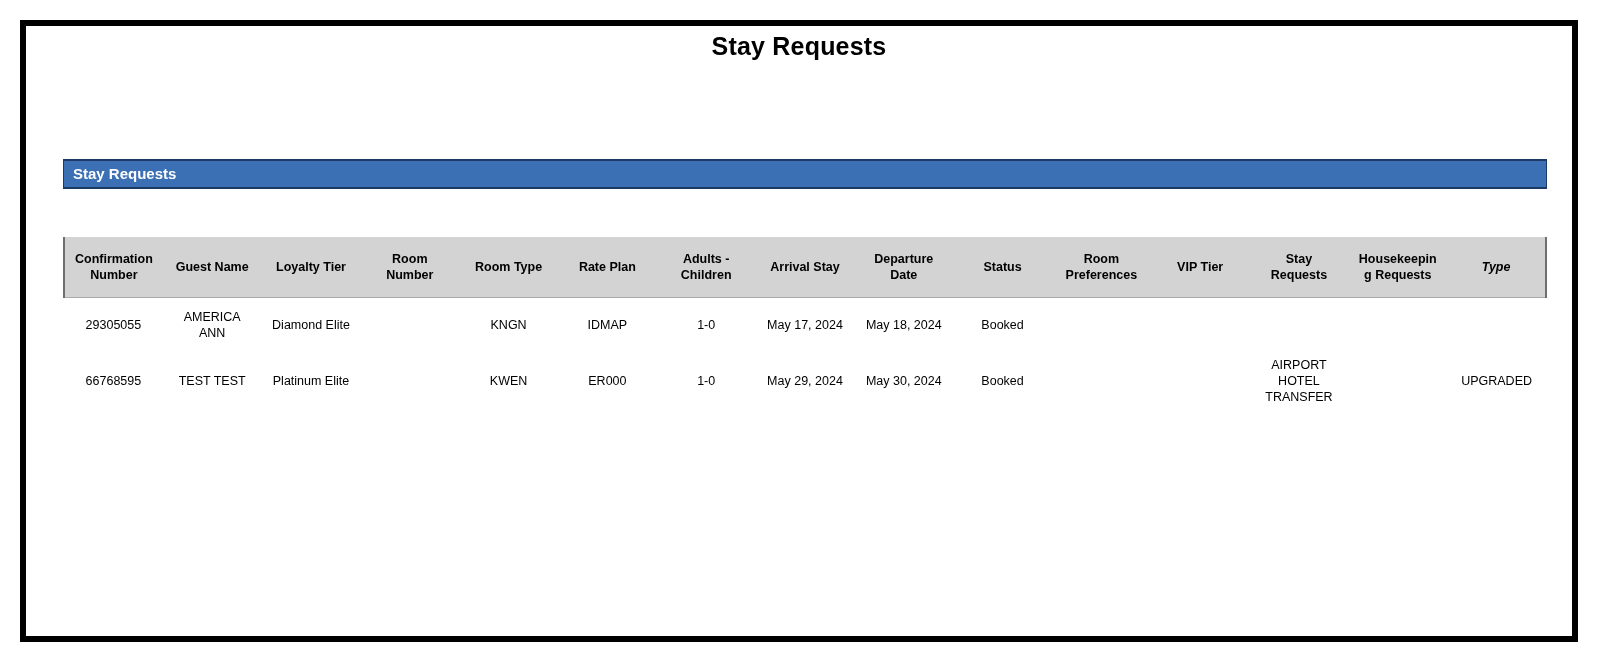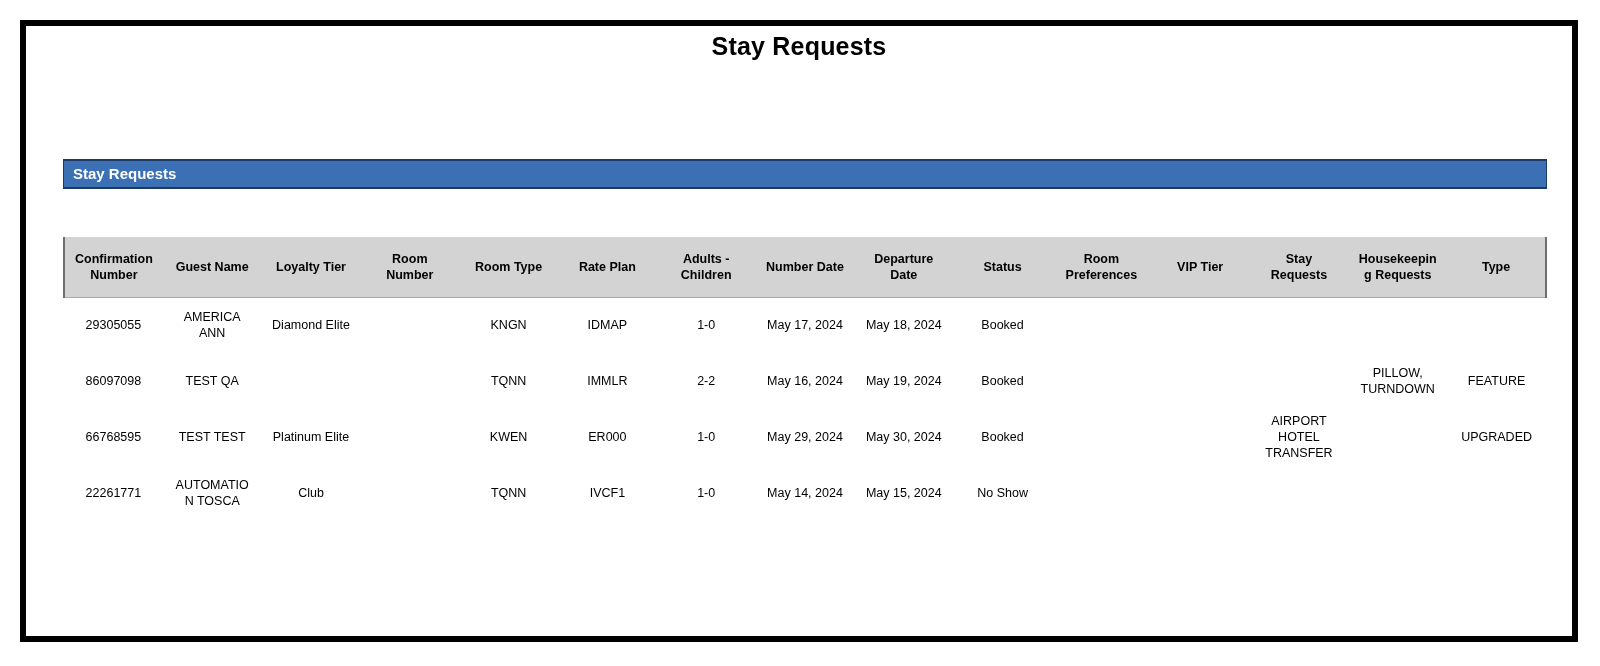--- a/index.html
+++ b/index.html
@@ -57,21 +57,21 @@
     overflow-wrap: anywhere;
     line-height: 1.3;
   }
   table.report thead th {
     background: var(--header-gray, #D3D3D3);
     font-weight: bold;
     height: 60px;
     border-bottom: 1px solid #ABABAB;
   }
   table.report thead th:first-child { border-left: 2px solid #6e6e6e; }
-  table.report thead th:last-child  { border-right: 2px solid #6e6e6e; }
+  table.report thead th:last-child  { border-right: 2px solid #6e6e6e; font-style: italic; }
   table.report tbody td {
     background: #ffffff;
     height: 56px;
   }
 </style>
 </head>
 <body>
 
 <div class="page-frame">
   <h1 class="page-title">Stay Requests</h1>
@@ -82,21 +82,21 @@
     <table class="report">
       <thead>
         <tr>
             <th>Confirmation Number</th>
             <th>Guest Name</th>
             <th>Loyalty Tier</th>
             <th>Room Number</th>
             <th>Room Type</th>
             <th>Rate Plan</th>
             <th>Adults - Children</th>
-            <th>Number Date</th>
+            <th>Arrival Stay</th>
             <th>Departure Date</th>
             <th>Status</th>
             <th>Room Preferences</th>
             <th>VIP Tier</th>
             <th>Stay Requests</th>
             <th>Housekeeping Requests</th>
             <th>Type</th>
           </tr>
       </thead>
       <tbody>
@@ -111,66 +111,32 @@
             <td>May 17, 2024</td>
             <td>May 18, 2024</td>
             <td>Booked</td>
             <td></td>
             <td></td>
             <td></td>
             <td></td>
             <td></td>
           </tr>
           <tr>
-            <td>86097098</td>
-            <td>TEST QA</td>
-            <td></td>
-            <td></td>
-            <td>TQNN</td>
-            <td>IMMLR</td>
-            <td>2-2</td>
-            <td>May 16, 2024</td>
-            <td>May 19, 2024</td>
-            <td>Booked</td>
-            <td></td>
-            <td></td>
-            <td></td>
-            <td>PILLOW, TURNDOWN</td>
-            <td>FEATURE</td>
-          </tr>
-          <tr>
             <td>66768595</td>
             <td>TEST TEST</td>
             <td>Platinum Elite</td>
             <td></td>
             <td>KWEN</td>
             <td>ER000</td>
             <td>1-0</td>
             <td>May 29, 2024</td>
             <td>May 30, 2024</td>
             <td>Booked</td>
             <td></td>
             <td></td>
             <td>AIRPORT HOTEL TRANSFER</td>
             <td></td>
             <td>UPGRADED</td>
           </tr>
-          <tr>
-            <td>22261771</td>
-            <td>AUTOMATION TOSCA</td>
-            <td>Club</td>
-            <td></td>
-            <td>TQNN</td>
-            <td>IVCF1</td>
-            <td>1-0</td>
-            <td>May 14, 2024</td>
-            <td>May 15, 2024</td>
-            <td>No Show</td>
-            <td></td>
-            <td></td>
-            <td></td>
-            <td></td>
-            <td></td>
-          </tr>
         </tbody>
     </table>
   </div>
 </div>
 
 </body></html>

